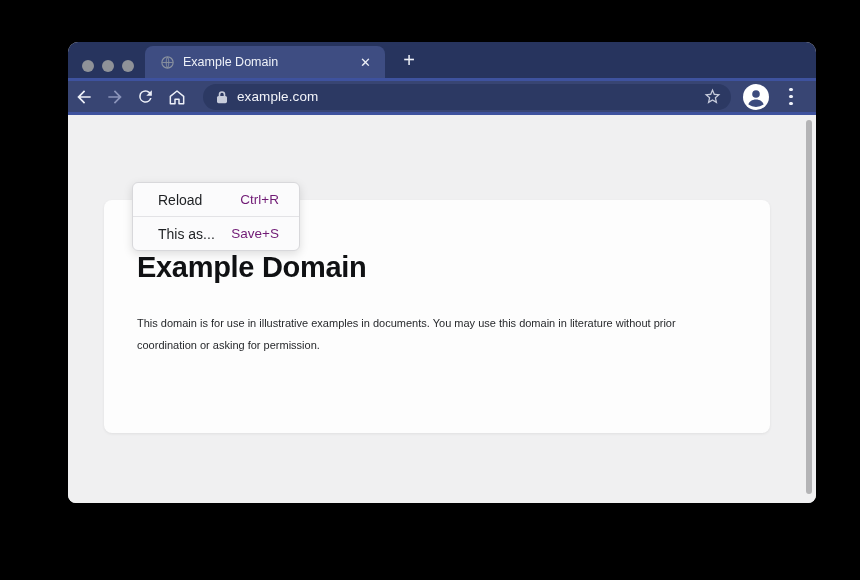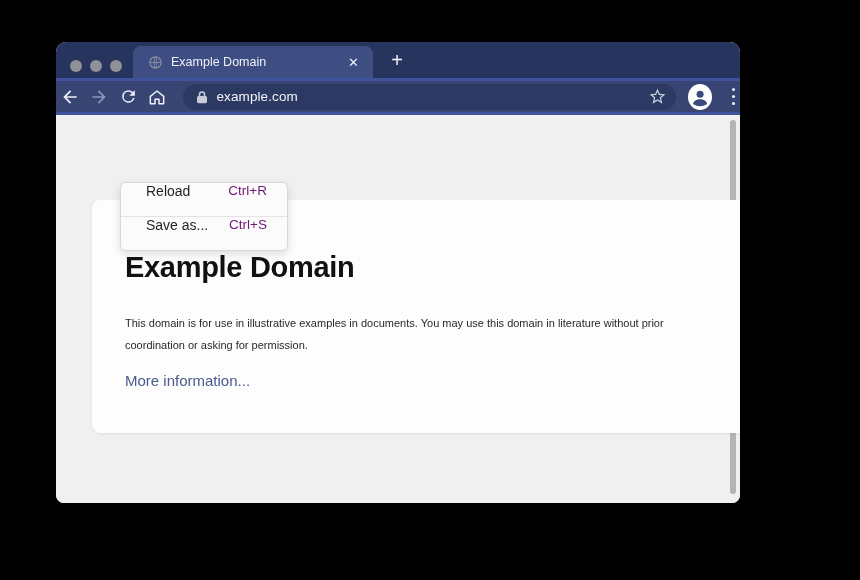--- a/index.html
+++ b/index.html
@@ -2,21 +2,21 @@
 <html style="--tabstrip-bg: #27345e; --tab-bg: #3e4d82; --toolbar-bg: #384573; --accent-line: #3e529e; --address-bar-bg: #2c3963; --page-bg: #f0f0f1; --card-bg: #fdfdfd; --menu-bg: #fbfbfc; --link-color: #4a5a8c;"><head>
 <meta charset="utf-8">
 <style>
   html,body{margin:0;padding:0;}
   body{
     width:860px;height:580px;background:#000;overflow:hidden;position:relative;
     font-family:"Liberation Sans","DejaVu Sans",sans-serif;
     -webkit-font-smoothing:antialiased;
   }
   .browser-window{
-    position:absolute;left:56px;top:42px;width:684px;height:461px;
+    position:absolute;left:68px;top:42px;width:748px;height:461px;
     border-radius:10px 10px 8px 8px;overflow:hidden;background:var(--page-bg,#f0f0f1);
   }
   
   .tabstrip{
     position:relative;height:36px;background:var(--tabstrip-bg,#27345e);
     border-bottom:3px solid var(--accent-line,#3e529e);
   }
   .traffic-lights{position:absolute;left:14px;top:18px;display:flex;gap:8px;}
   .tl{width:12px;height:12px;border-radius:50%;background:#8f9298;display:block;}
   .tab{
@@ -64,21 +64,21 @@
   .card h1{margin:0;font-size:29px;line-height:34px;font-weight:700;color:#101113;letter-spacing:-.3px;}
   .card p{margin:28px 0 0;font-size:11px;line-height:22px;color:#27292c;max-width:582px;}
   .card a{display:inline-block;margin-top:16px;font-size:15px;color:var(--link-color,#4a5a8c);text-decoration:none;}
   
   .context-menu{
     position:absolute;left:64px;top:67px;width:168px;z-index:5;box-sizing:border-box;
     background:var(--menu-bg,#fbfbfc);border:1px solid #d8d8db;border-radius:6px;
     box-shadow:0 3px 10px rgba(0,0,0,.13);overflow:hidden;
   }
   .menu-item{
-    height:33px;display:flex;align-items:flex-start;justify-content:space-between;
+    height:33px;display:flex;align-items:center;justify-content:space-between;
     padding:0 20px 0 25px;
   }
   .menu-item .label{font-size:14px;color:#1e2023;}
   .menu-item .shortcut{font-size:13.5px;color:#701a75;}
   .menu-divider{height:1px;background:#e3e3e6;}
 </style>
 </head>
 <body>
 
 <div class="browser-window">
@@ -147,29 +147,28 @@
       <i></i>
     </div>
   </div>
 
   <div class="content">
     <div class="scrollbar-thumb"></div>
 
     <div class="card">
       <h1>Example Domain</h1>
       <p>This domain is for use in illustrative examples in documents. You may use this domain in literature without prior coordination or asking for permission.</p>
-      <a href="#">More information...</a>
     </div>
 
     <div class="context-menu">
       <div class="menu-item">
         <span class="label">Reload</span>
         <span class="shortcut">Ctrl+R</span>
       </div>
       <div class="menu-divider"></div>
       <div class="menu-item">
-        <span class="label">Save as...</span>
-        <span class="shortcut">Ctrl+S</span>
+        <span class="label">This as...</span>
+        <span class="shortcut">Save+S</span>
       </div>
     </div>
   </div>
 
 </div>
 
 </body></html>

